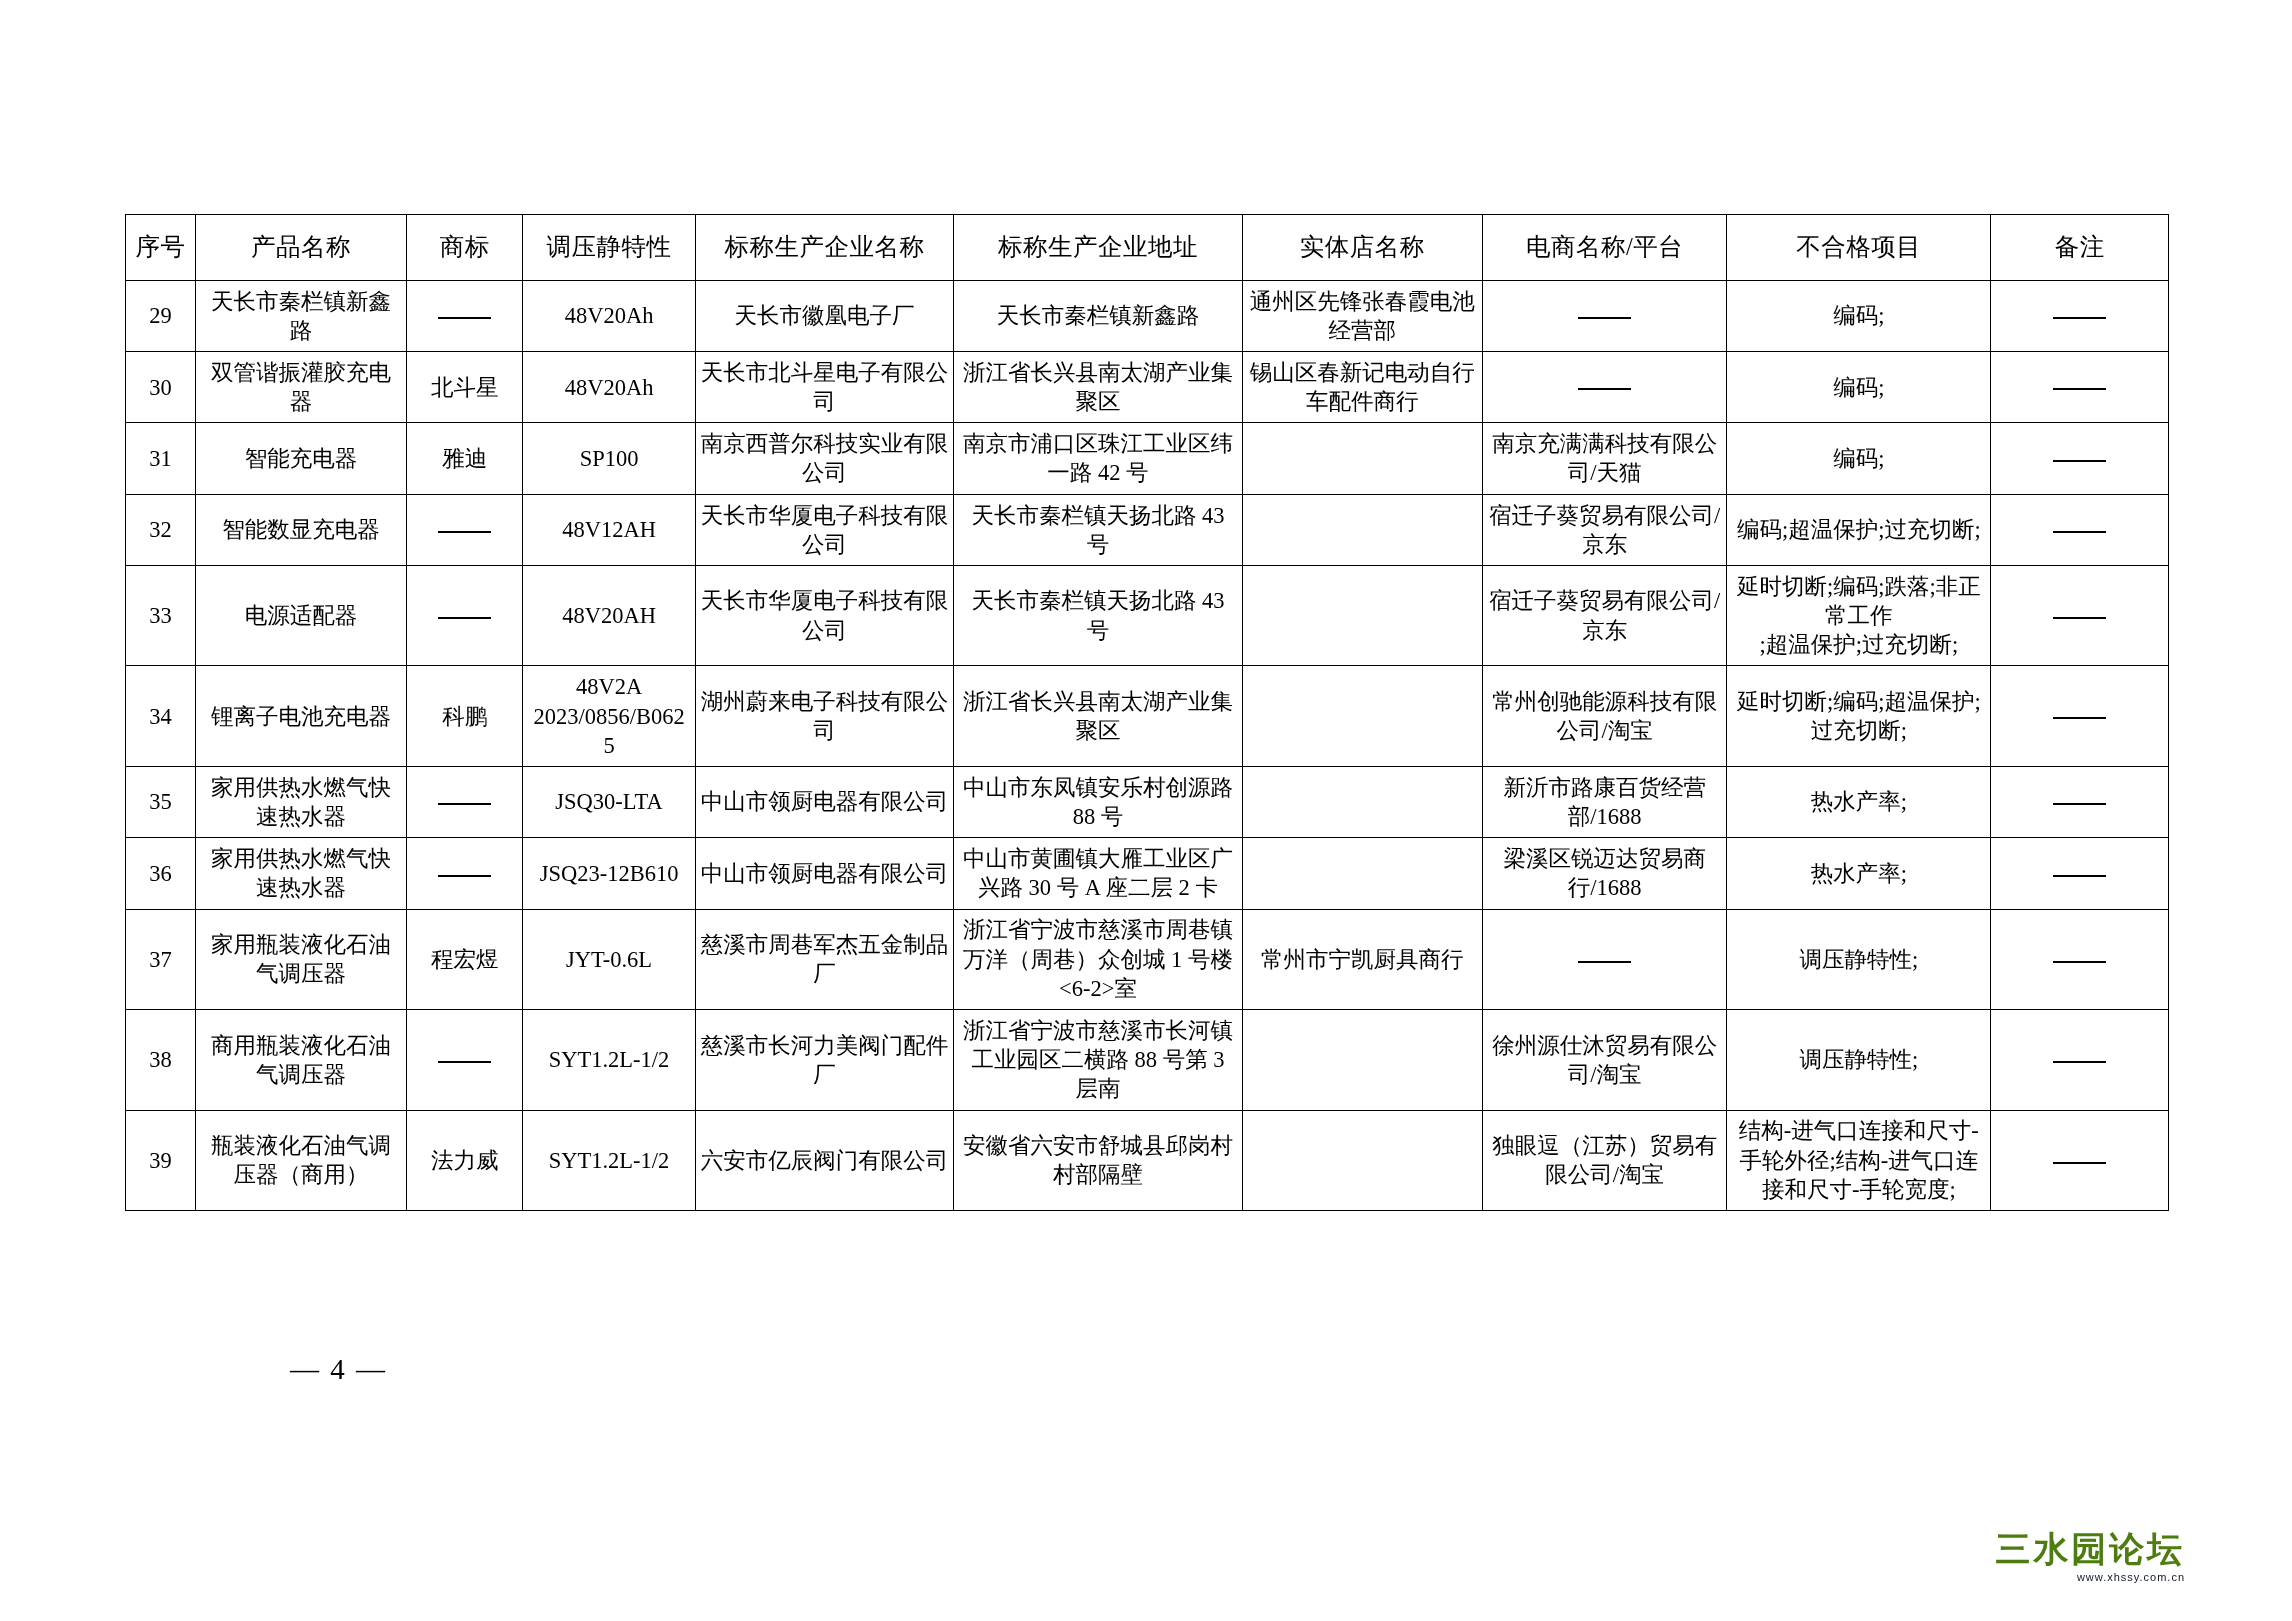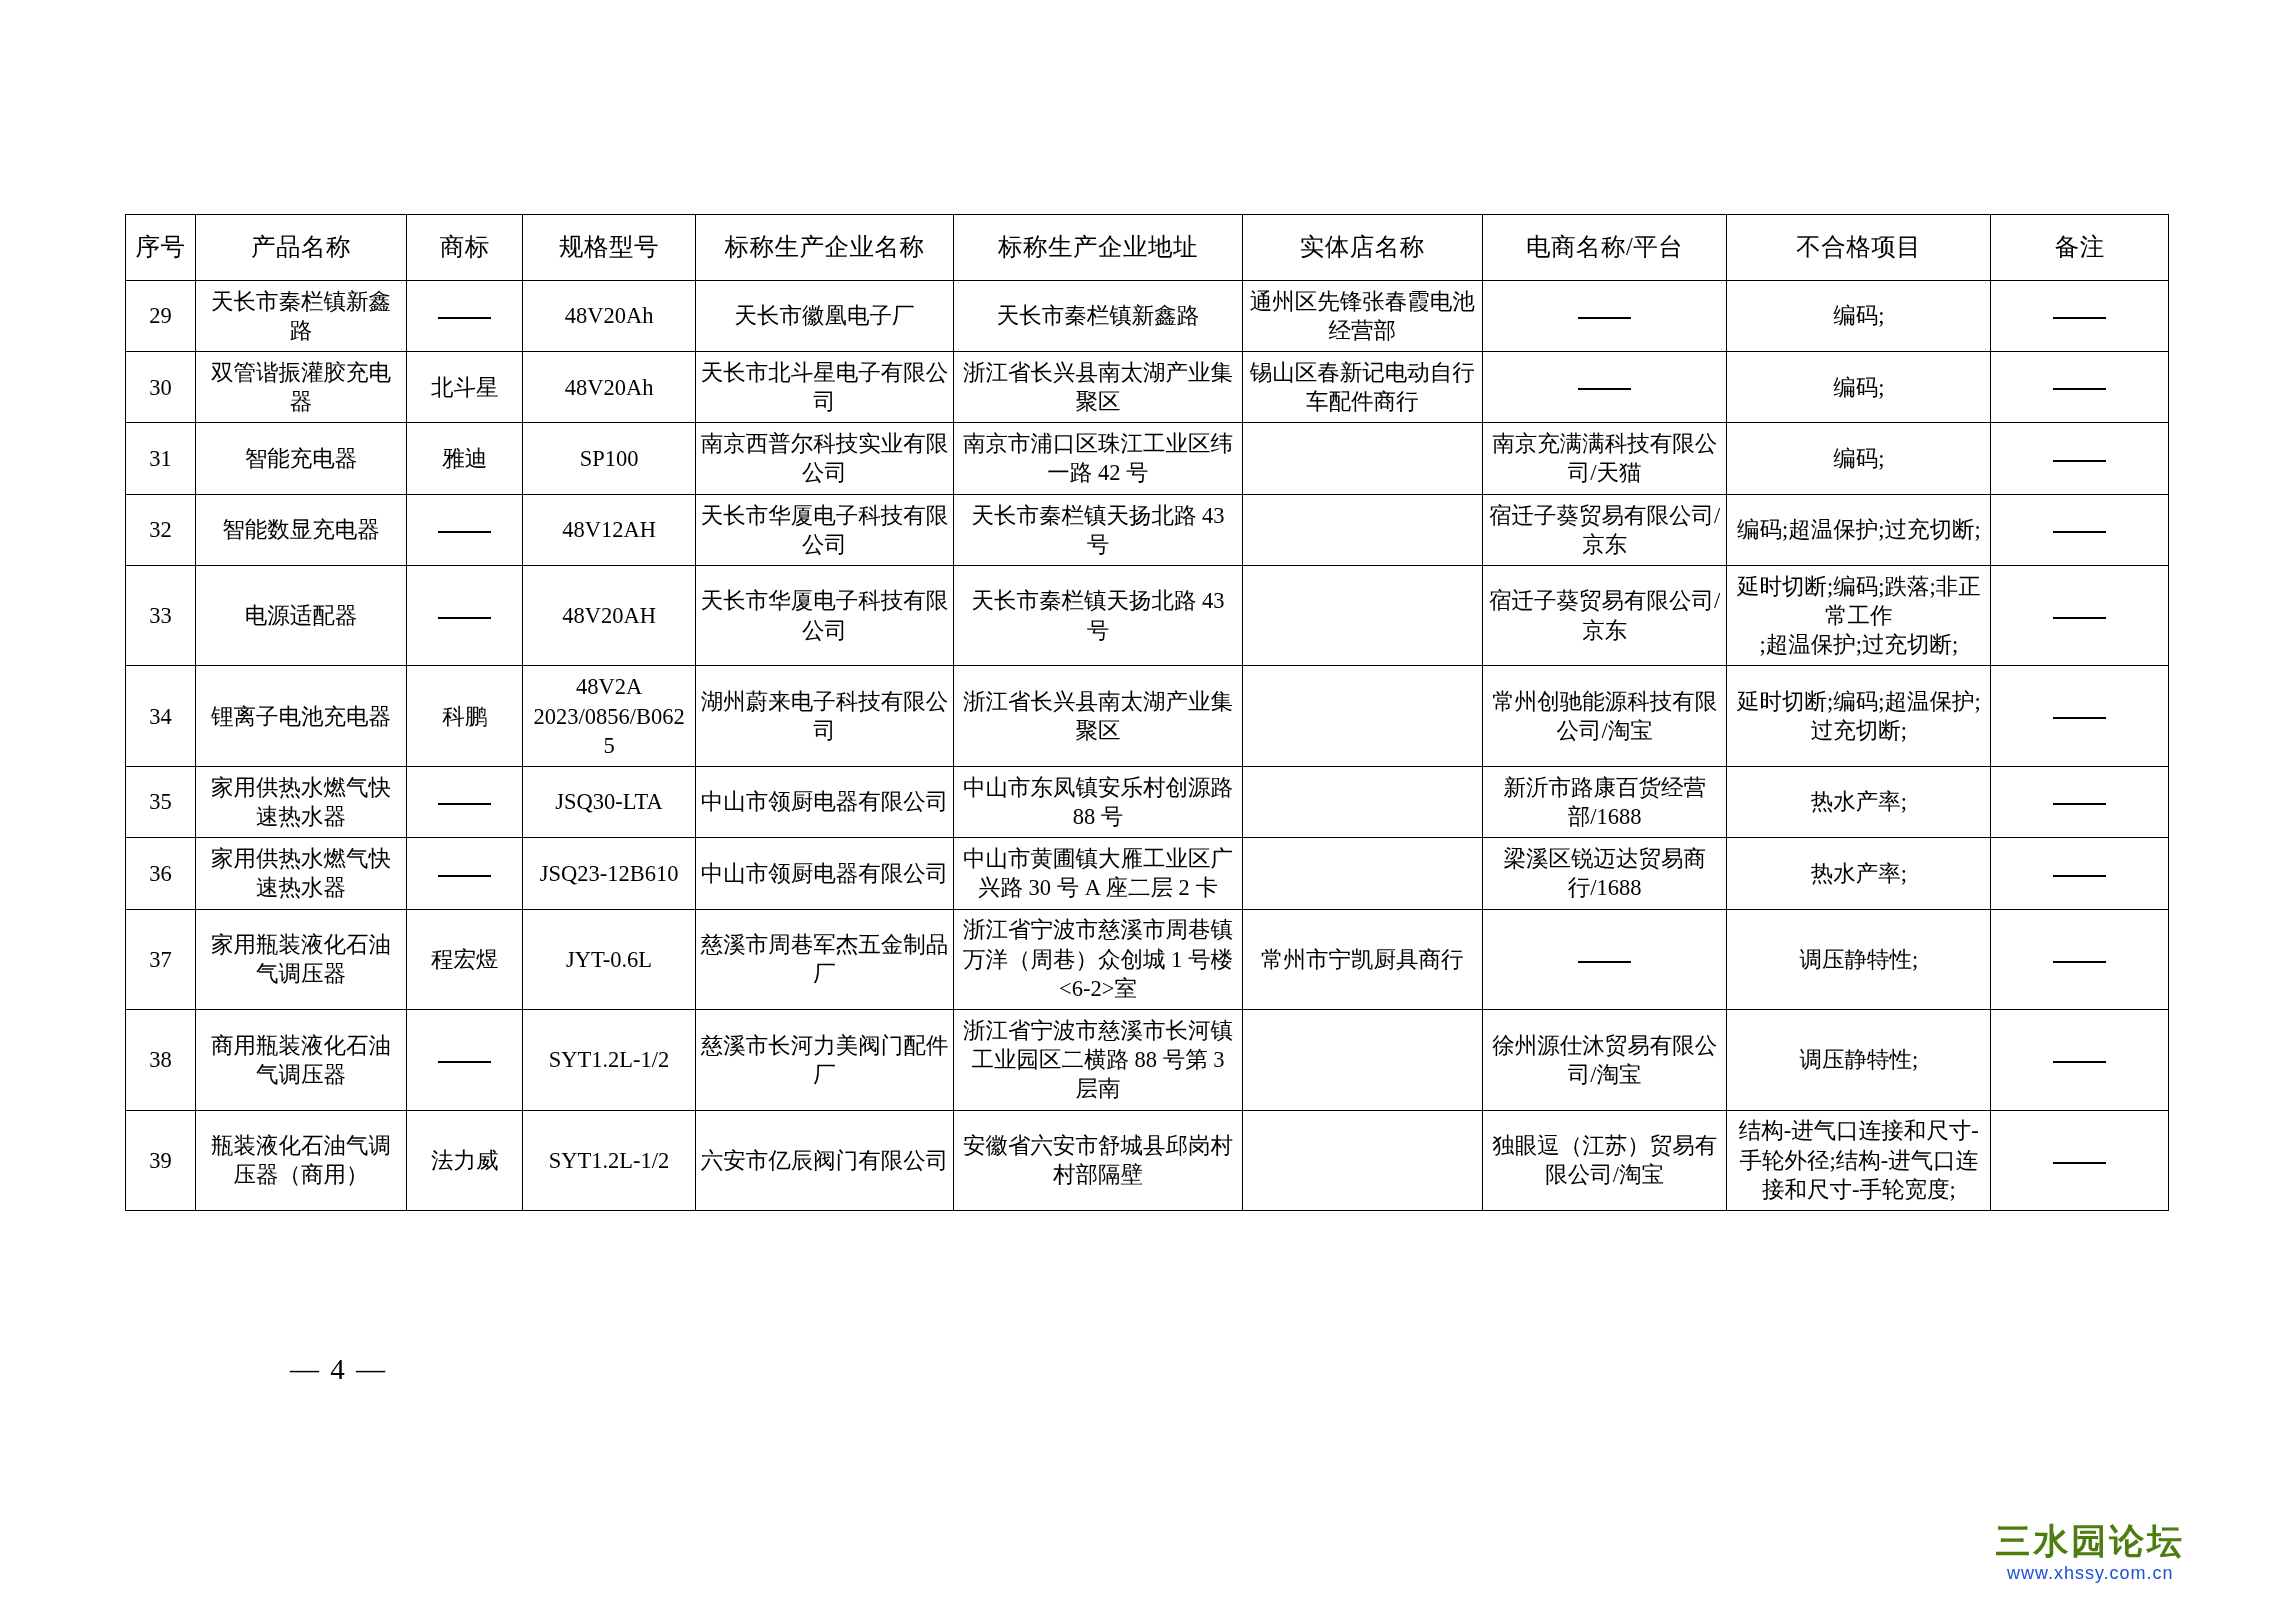--- a/index.html
+++ b/index.html
@@ -104,26 +104,25 @@
   .watermark .wm-main {
     font-family: "Liberation Sans", sans-serif;
     font-size: 35px;
     font-weight: bold;
     color: #4d7c0f;
     letter-spacing: 2.9px;
     display: block;
   }
   .watermark .wm-sub {
     font-family: "Liberation Sans", sans-serif;
-    font-size: 18px;
-    color: #1d4ed8;
+    font-size: 11px;
+    color: #0f172a;
     letter-spacing: 1px;
     display: block;
     margin-top: 2px;
-    text-align: center;
   }
 </style>
 </head>
 <body>
 
 <div class="page">
 
   <div class="table-wrap">
     <table class="report">
       <colgroup>
@@ -136,21 +135,21 @@
         <col class="c-store">
         <col class="c-ecom">
         <col class="c-defect">
         <col class="c-remark">
       </colgroup>
       <thead>
         <tr>
           <th>序号</th>
           <th>产品名称</th>
           <th>商标</th>
-          <th>规格型号</th>
+          <th>调压静特性</th>
           <th>标称生产企业名称</th>
           <th>标称生产企业地址</th>
           <th>实体店名称</th>
           <th>电商名称/平台</th>
           <th>不合格项目</th>
           <th>备注</th>
         </tr>
       </thead>
       <tbody id="table-body">
           <tr>

